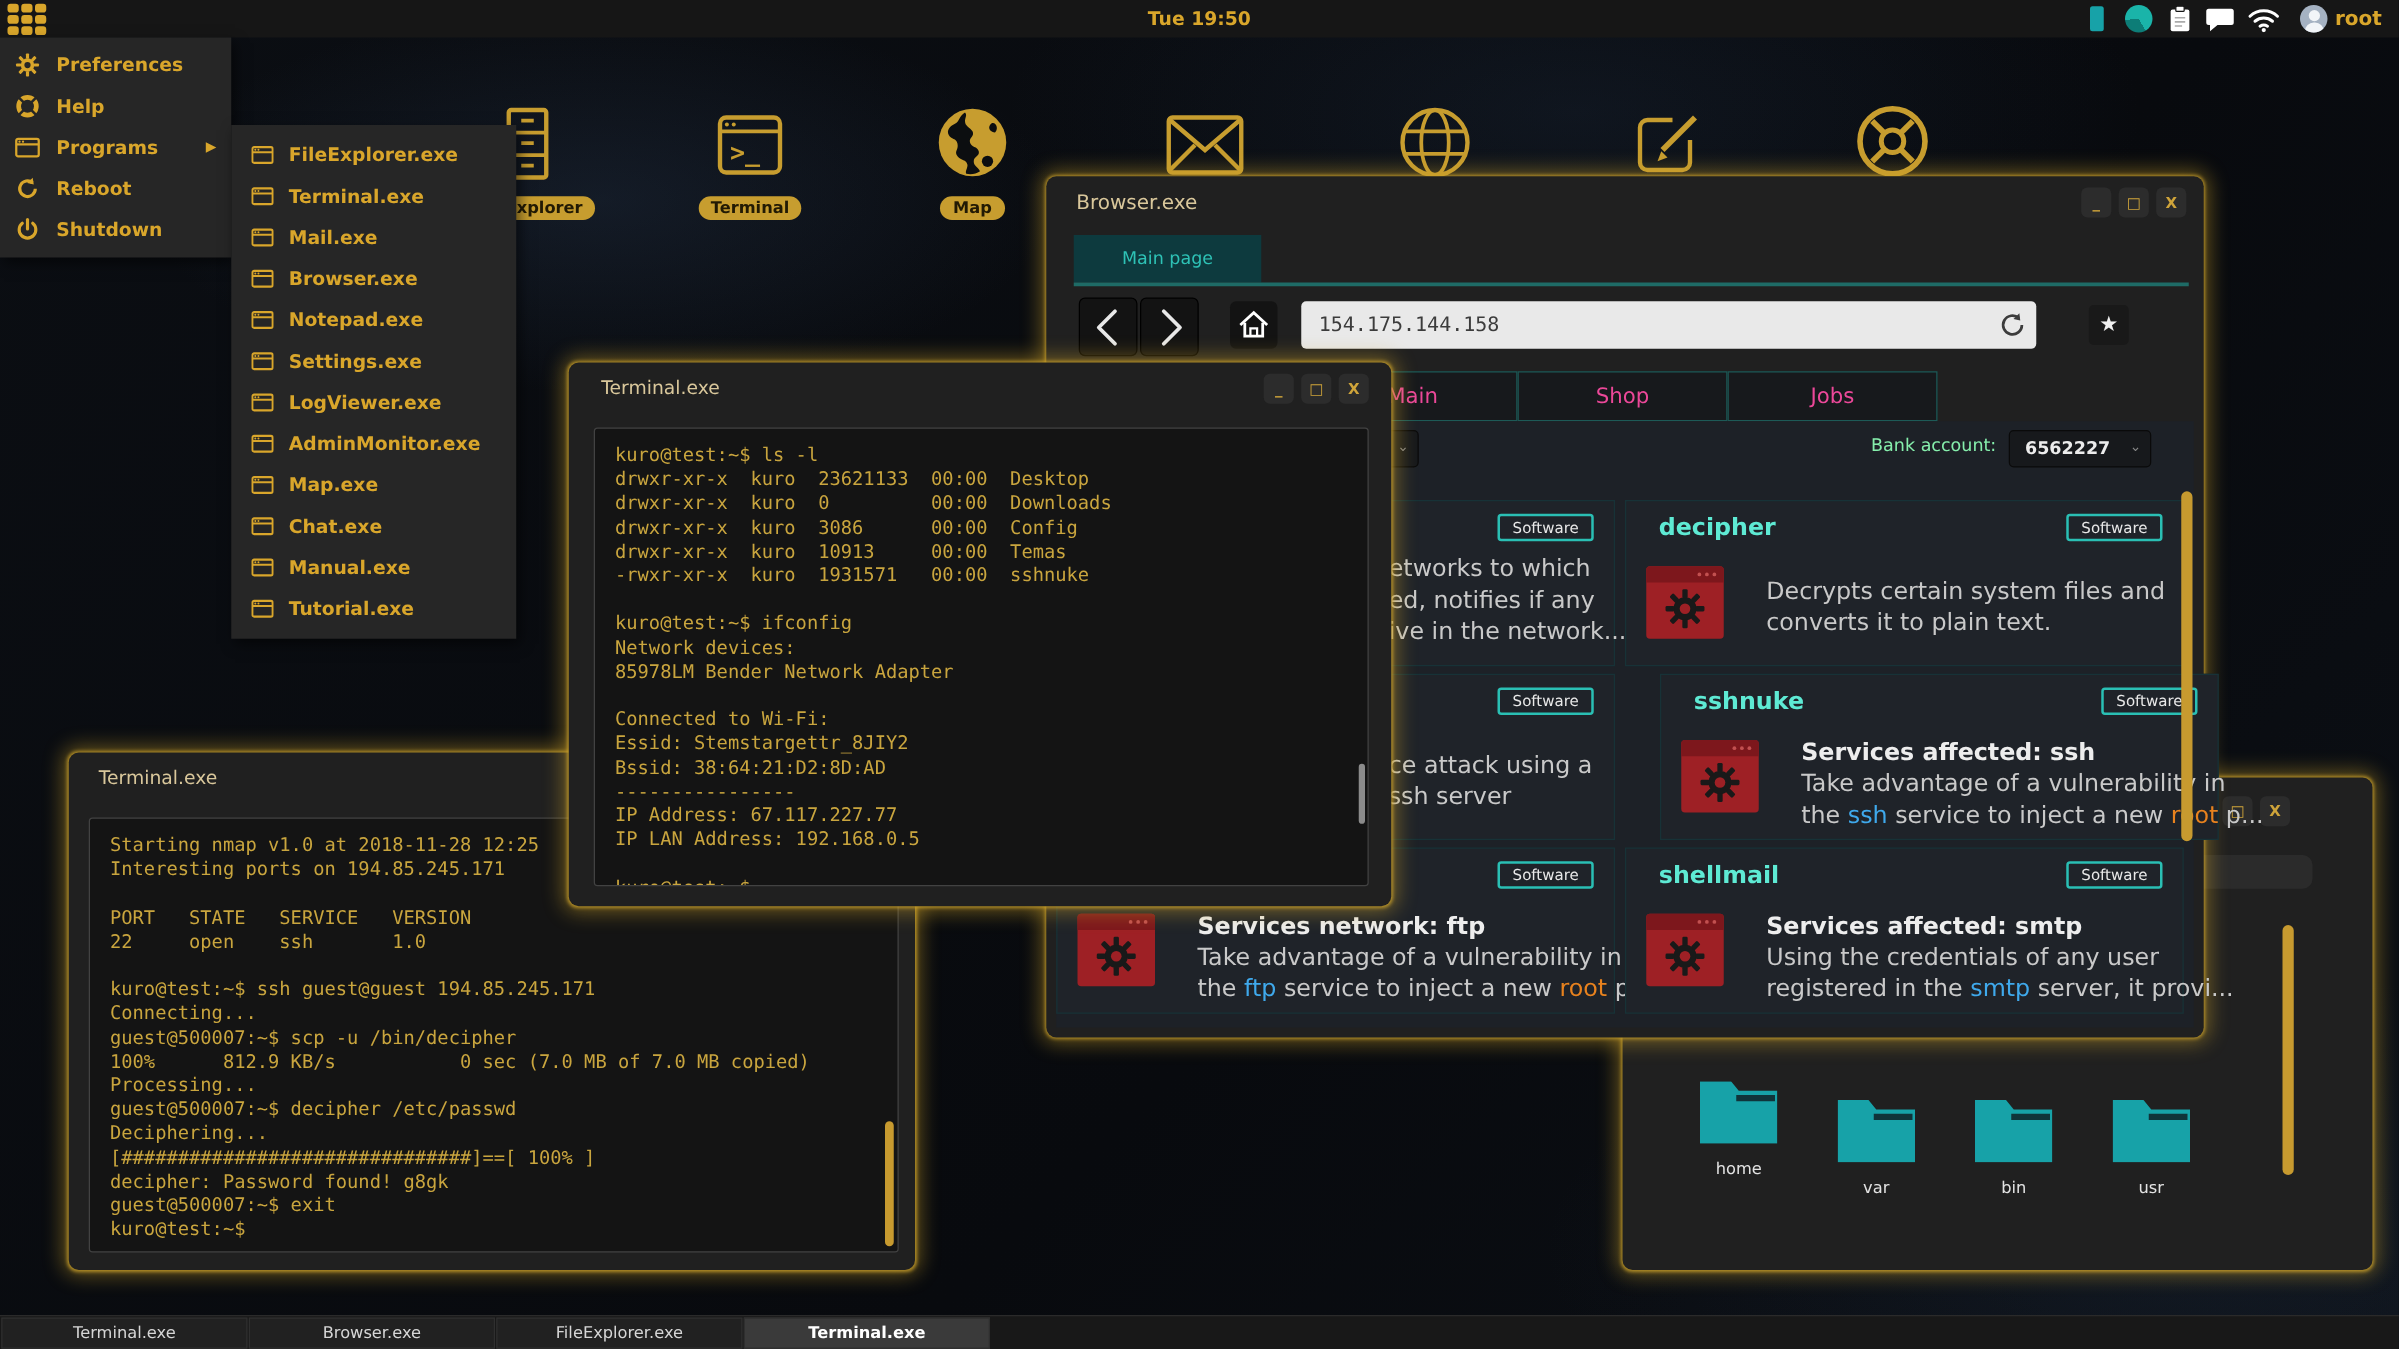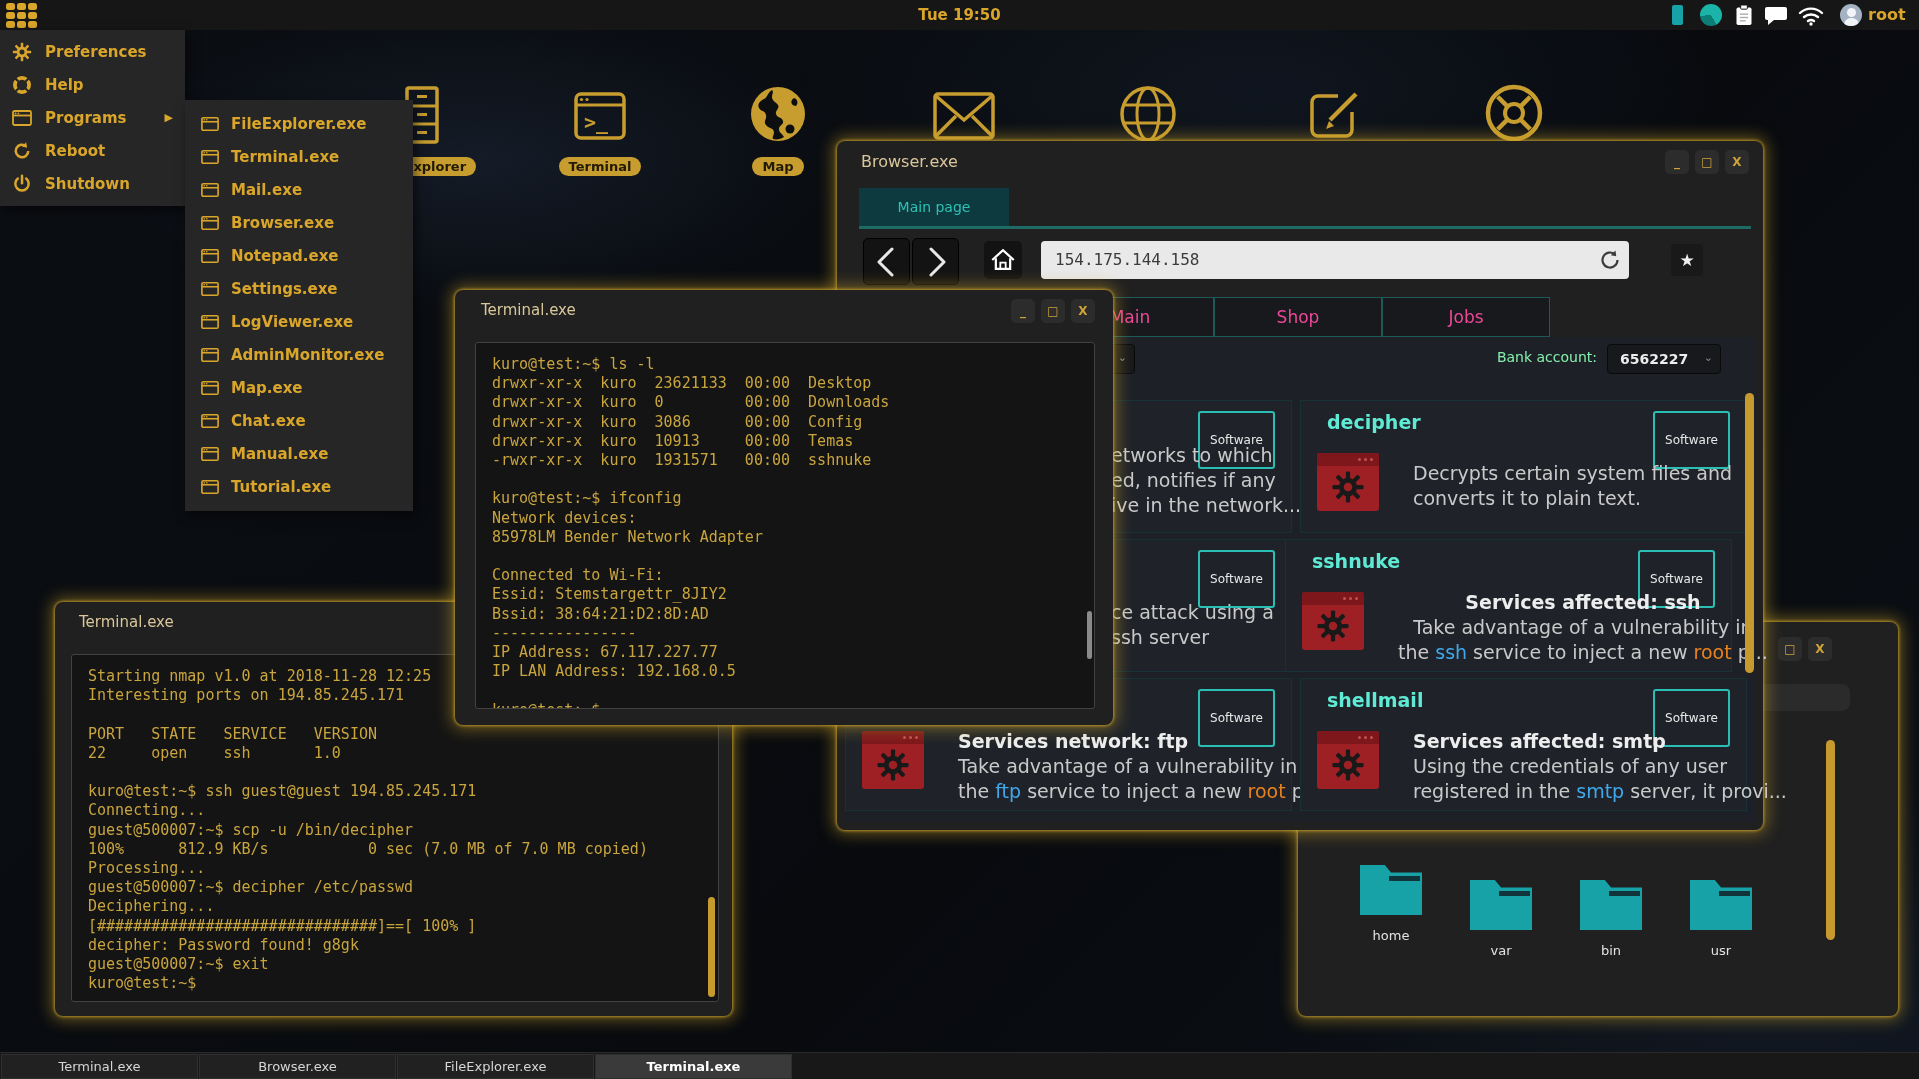--- a/index.html
+++ b/index.html
@@ -73,21 +73,21 @@
     background:#17191c;color:#ec4899;font-size:17px;display:flex;align-items:center;justify-content:center;cursor:pointer;}
   .content-bg{position:absolute;left:8px;top:196px;width:910px;height:485px;background:#1d2127;}
   .bank-label{position:absolute;left:560px;top:208px;width:200px;text-align:right;color:#86efac;font-size:14px;}
   .dropdown{position:absolute;top:203px;height:28px;background:#17191c;border:1px solid #0a0a0a;border-radius:4px;cursor:pointer;}
   .dropdown .val{position:absolute;left:12px;top:0;line-height:28px;color:#ececec;font-size:14px;font-weight:bold;}
   .dropdown .chev{position:absolute;right:7px;top:0;line-height:26px;color:#8a8a8a;font-size:11px;}
 
   .card{position:absolute;width:447px;height:133px;background:#1f2329;border:1px solid #173237;box-sizing:border-box;cursor:pointer;}
   .card-title{position:absolute;left:26px;top:10px;font-size:19px;font-weight:bold;color:#5eead4;}
   .badge{position:absolute;right:16px;top:10px;border:2px solid #2abfb4;border-radius:3px;
-    padding:20px 10px;font-size:12px;color:#e8e8e8;}
+    padding:2px 10px;font-size:12px;color:#e8e8e8;}
   .appicon{position:absolute;left:16px;top:52px;width:62px;height:58px;background:#9e2025;border-radius:3px;}
   .appicon .strip{position:absolute;top:0;left:0;right:0;height:13px;background:#7d171c;border-radius:3px 3px 0 0;}
   .appicon .d3{position:absolute;top:5px;right:6px;display:flex;gap:3px;}
   .appicon .d3 i{width:3px;height:3px;border-radius:50%;background:#c25050;display:block;}
   .appicon svg{position:absolute;left:14px;top:17px;}
   .cardtext{position:absolute;left:112px;top:50px;font-size:19px;color:#c9c9c9;line-height:25px;}
   .cardtext.frag{left:265px;}
   .cline{min-height:25px;white-space:nowrap;}
   .hd{font-weight:bold;color:#ededed;}
   .blue{color:#3fa9ec;}
@@ -391,21 +391,21 @@
             </g>
             <circle cx="24" cy="24" r="6" fill="#9e2025"></circle>
           </svg>
       </div>
       <div class="cardtext" style="top:60px;">
         <div class="cline"><span>Decrypts certain system files and</span></div>
         <div class="cline"><span>converts it to plain text.</span></div>
       </div>
     </div>
 
-    <div class="card" style="left:448px;top:398px;text-align:center;">
+    <div class="card" style="left:491px;top:398px;">
       <div class="card-title">sshnuke</div>
       <div class="badge">Software</div>
       <div class="appicon">
           <div class="strip"></div>
           <div class="d3">
             <i></i>
             <i></i>
             <i></i>
           </div>
         <svg width="34" height="34" viewBox="0 0 48 48">

